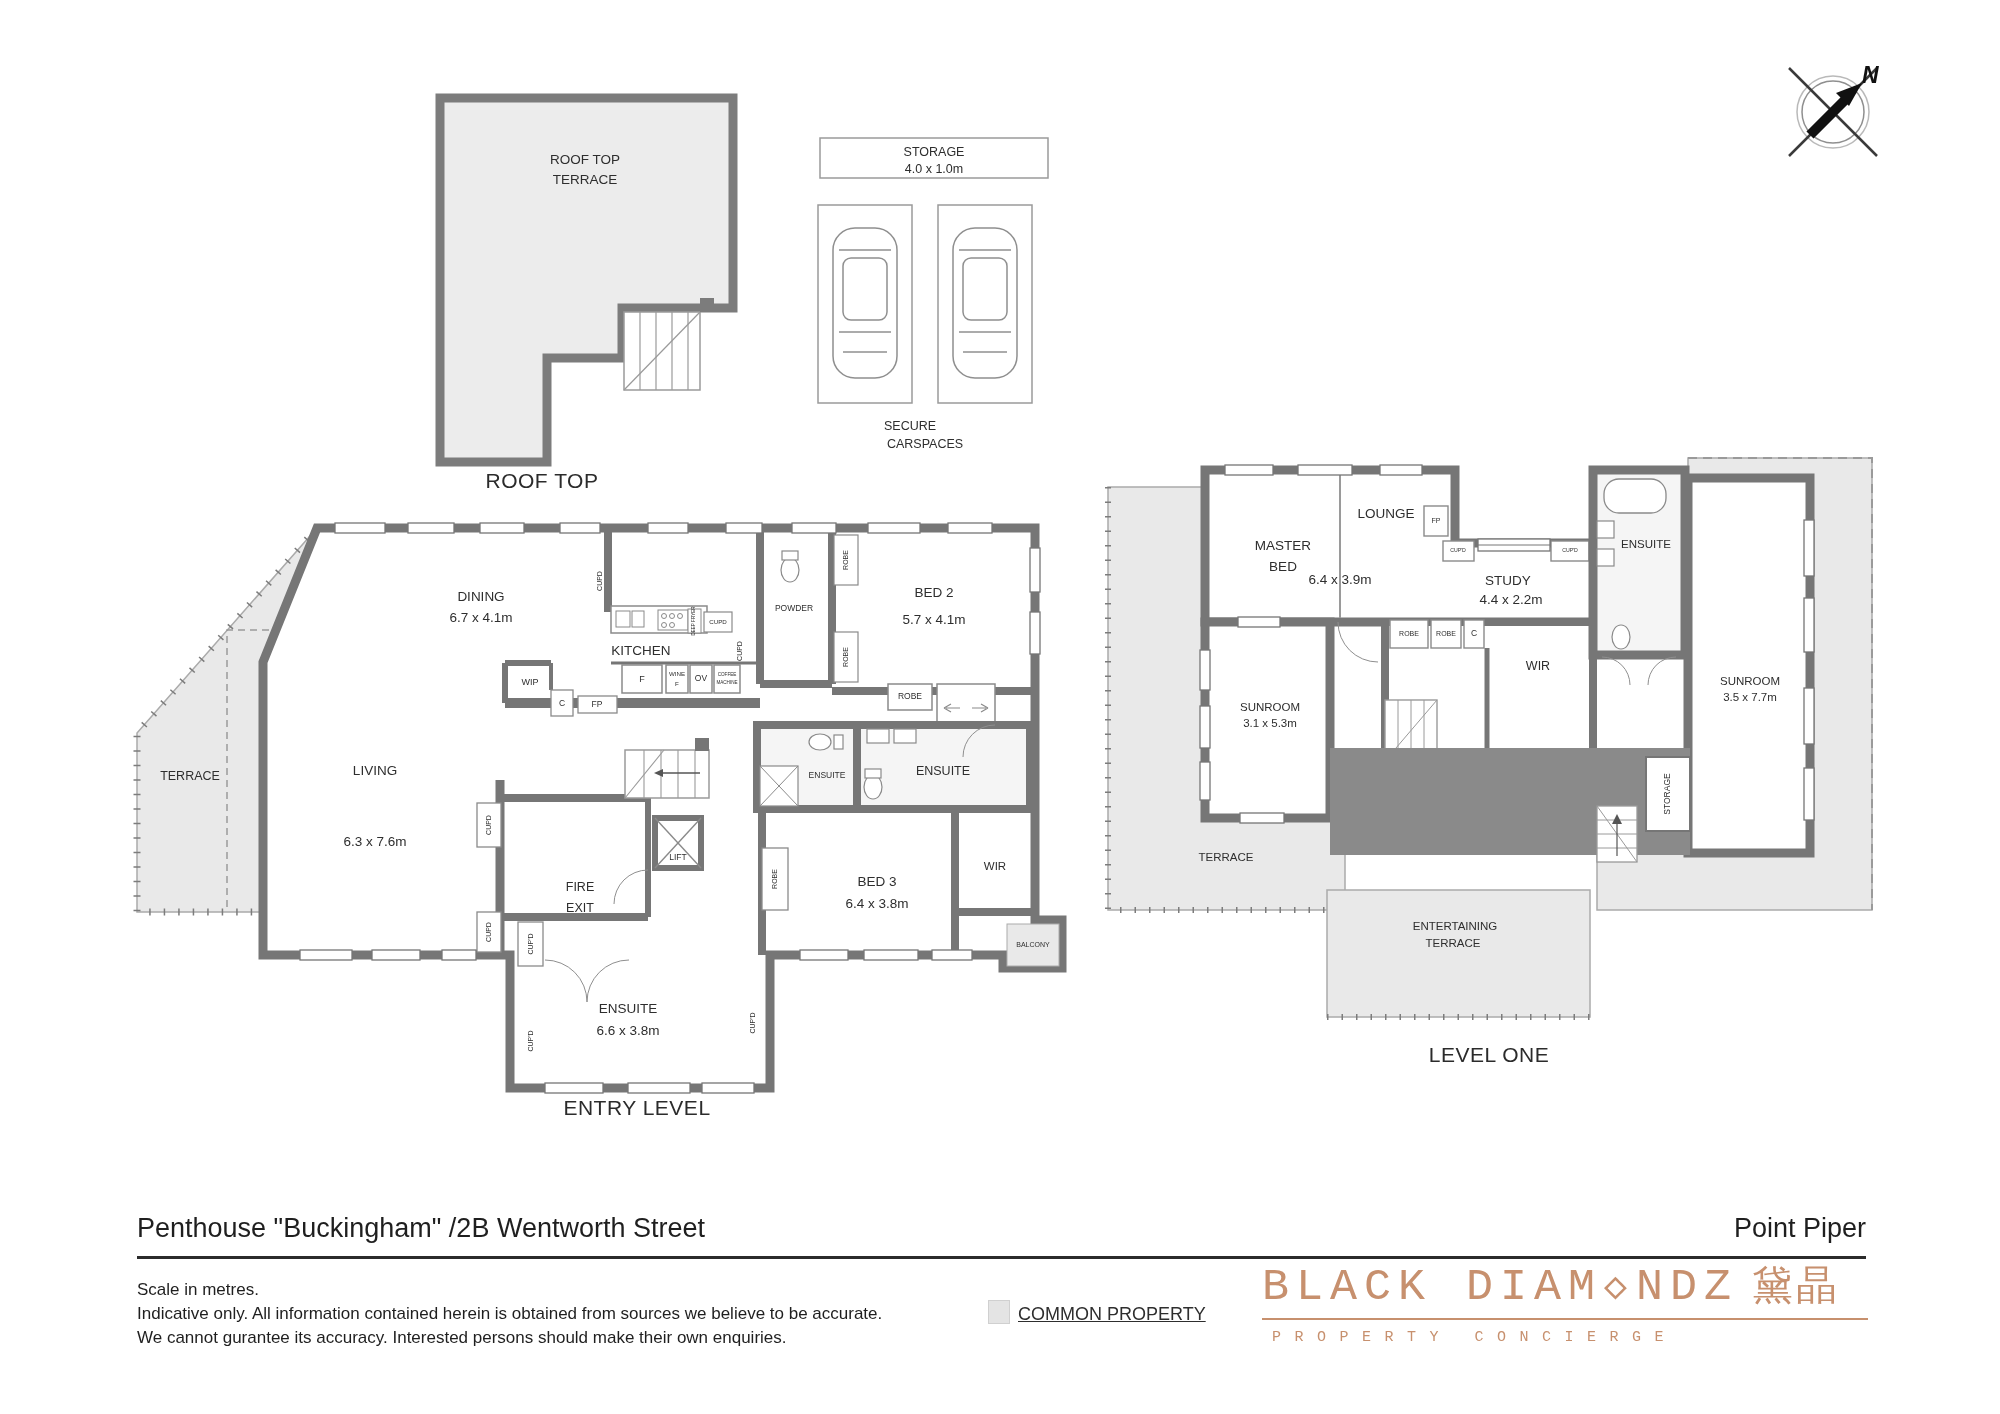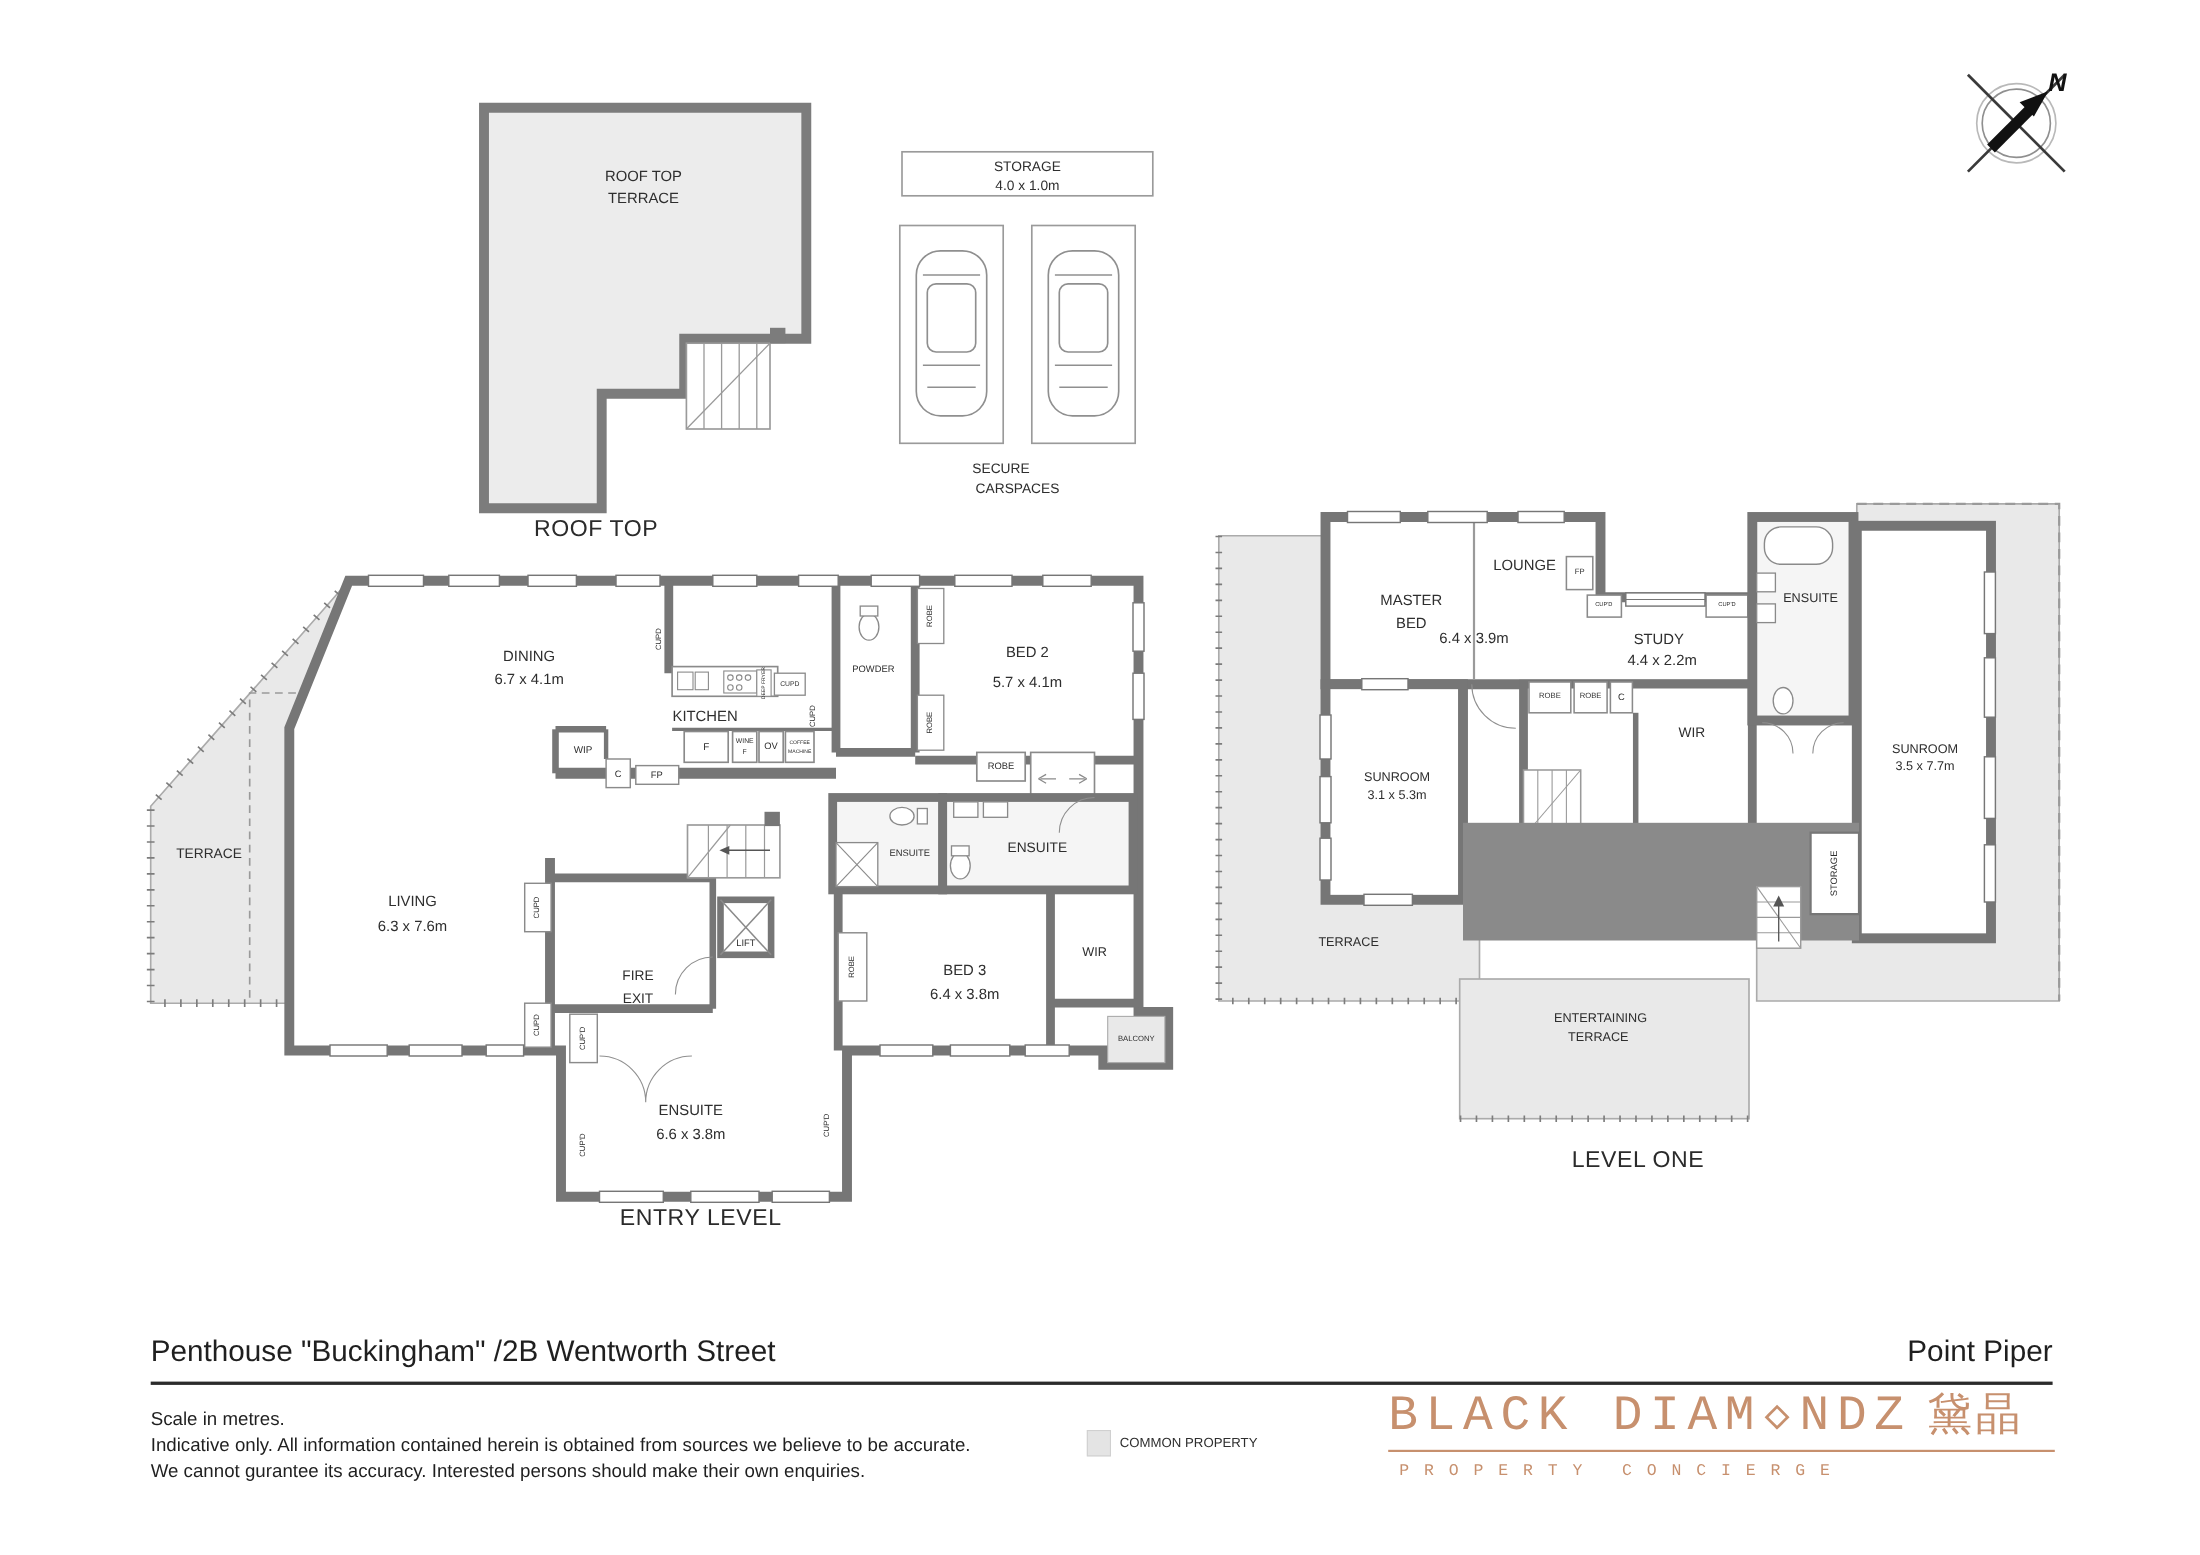--- a/index.html
+++ b/index.html
@@ -9,21 +9,21 @@
   .lbl{position:absolute;transform:translate(-50%,-50%);font-size:13.5px;color:#2e2e2e;
        white-space:nowrap;text-align:center;line-height:1.15;}
   .rot{transform:translate(-50%,-50%) rotate(-90deg);}
   .s12{font-size:12.5px}.s11{font-size:11.5px}.s9{font-size:9px}
   .s8{font-size:8.5px}.s7{font-size:7px}.s6{font-size:6.2px}.s5{font-size:5.2px}.s4{font-size:4.6px}
   .cap{font-size:21px;color:#2b2b2b;letter-spacing:.5px;}
   .title{position:absolute;font-size:27px;color:#1f1f1f;}
   .rule{position:absolute;height:3px;background:#2b2b2b;}
   .disc{position:absolute;font-size:17px;color:#1f1f1f;line-height:24px;}
   .legend-swatch{position:absolute;width:20px;height:22px;background:#e4e4e4;border:1px solid #d0d0d0;}
-  .legend-lbl{position:absolute;font-size:12px;color:#2e2e2e;}
+  .legend-lbl{position:absolute;font-size:18px;color:#2e2e2e;text-decoration:underline;}
   .logo{position:absolute;left:1262px;top:1258px;width:606px;color:#c7906e;font-family:Liberation Mono, monospace;}
   .logo-main{font-size:45px;letter-spacing:7px;font-weight:300;white-space:nowrap;display:flex;align-items:baseline;}
   .logo-diamond{font-size:38px;position:relative;top:-1px;margin:0 2px;}
   .logo-cn{font-size:41px;letter-spacing:3px;margin-left:14px;}
   .logo-rule{height:2px;background:#c7906e;margin-top:5px;}
   .logo-tag{font-size:15px;letter-spacing:13.5px;margin-top:9px;padding-left:10px;white-space:nowrap;}
   .north{position:absolute;font-size:23px;font-weight:bold;font-style:italic;color:#111;}
 </style>
 </head>
 <body>
@@ -266,21 +266,21 @@
 <div class="lbl s12" style="left:910px;top:426px">SECURE</div>
 <div class="lbl s12" style="left:925px;top:444px">CARSPACES</div>
 
 <div class="lbl" style="left:481px;top:597px">DINING</div>
 <div class="lbl" style="left:481px;top:618px">6.7 x 4.1m</div>
 <div class="lbl" style="left:641px;top:651px">KITCHEN</div>
 <div class="lbl" style="left:934px;top:593px">BED 2</div>
 <div class="lbl" style="left:934px;top:620px">5.7 x 4.1m</div>
 <div class="lbl s8" style="left:794px;top:609px">POWDER</div>
 <div class="lbl s12" style="left:190px;top:776px">TERRACE</div>
-<div class="lbl" style="left:375px;top:819px">LIVING</div>
+<div class="lbl" style="left:375px;top:771px">LIVING</div>
 <div class="lbl" style="left:375px;top:842px">6.3 x 7.6m</div>
 <div class="lbl s12" style="left:580px;top:887px">FIRE</div>
 <div class="lbl s12" style="left:580px;top:908px">EXIT</div>
 <div class="lbl s8" style="left:678px;top:858px">LIFT</div>
 <div class="lbl s8" style="left:827px;top:776px">ENSUITE</div>
 <div class="lbl s12" style="left:943px;top:771px">ENSUITE</div>
 <div class="lbl" style="left:877px;top:882px">BED 3</div>
 <div class="lbl" style="left:877px;top:904px">6.4 x 3.8m</div>
 <div class="lbl s11" style="left:995px;top:867px">WIR</div>
 <div class="lbl" style="left:628px;top:1009px">ENSUITE</div>

